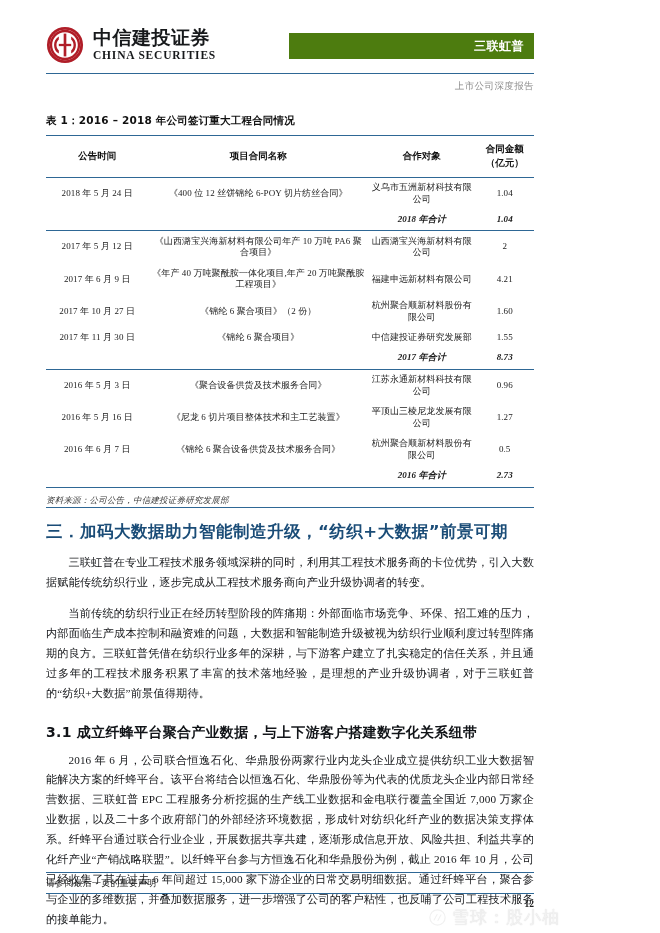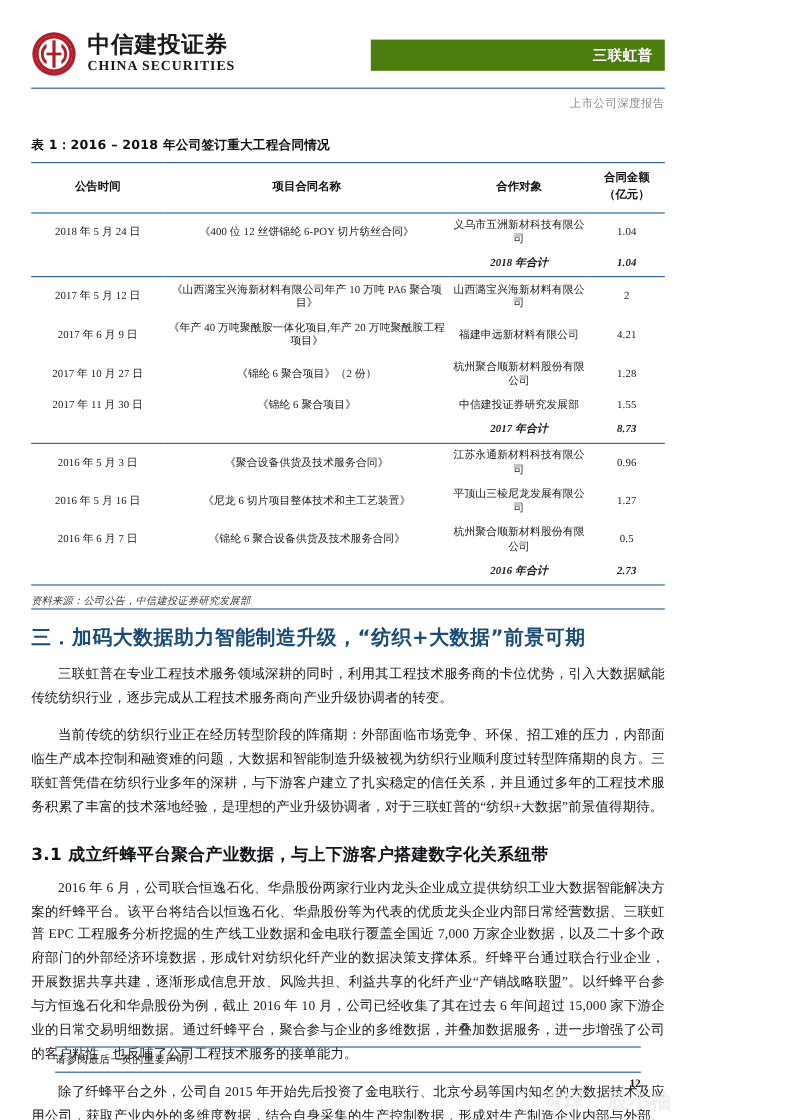--- a/index.html
+++ b/index.html
@@ -15,21 +15,21 @@
     color: #1a1a1a;
     overflow: hidden;
   }
 
   .page {
     position: absolute;
     left: 0; top: 0;
     width: 580px;
     height: 933px;
     box-sizing: border-box;
-    padding: 0 26px;
+    padding: 0 46px;
   }
 
   
   .header {
     position: relative;
     height: 96px;
     padding-top: 22px;
     box-sizing: border-box;
   }
   .logo-row {
@@ -308,21 +308,21 @@
           <tr>
             <td>2017 年 6 月 9 日</td>
             <td>《年产 40 万吨聚酰胺一体化项目,年产 20 万吨聚酰胺工程项目》</td>
             <td>福建申远新材料有限公司</td>
             <td>4.21</td>
           </tr>
           <tr>
             <td>2017 年 10 月 27 日</td>
             <td>《锦纶 6 聚合项目》（2 份）</td>
             <td>杭州聚合顺新材料股份有限公司</td>
-            <td>1.28</td>
+            <td>1.60</td>
           </tr>
           <tr>
             <td>2017 年 11 月 30 日</td>
             <td>《锦纶 6 聚合项目》</td>
             <td>中信建投证券研究发展部</td>
             <td>1.55</td>
           </tr>
           <tr class="subtotal thin-bot">
             <td></td>
             <td></td>

